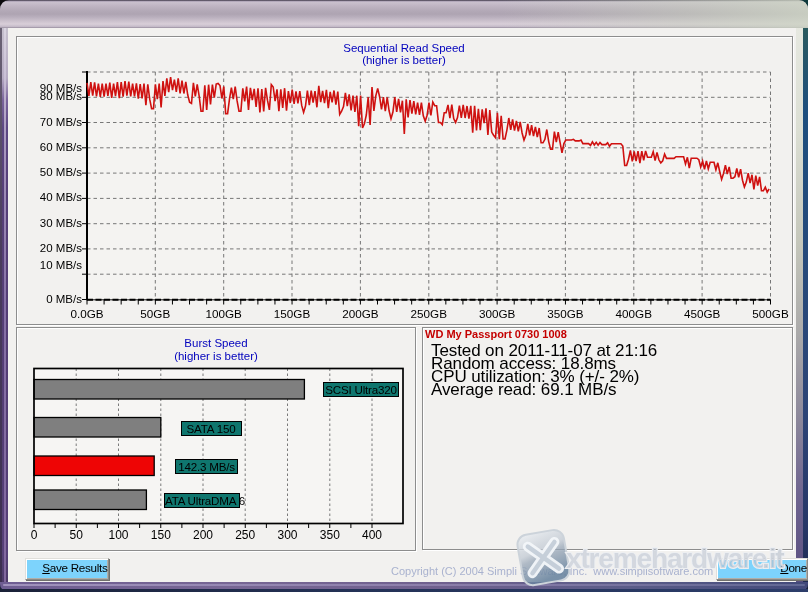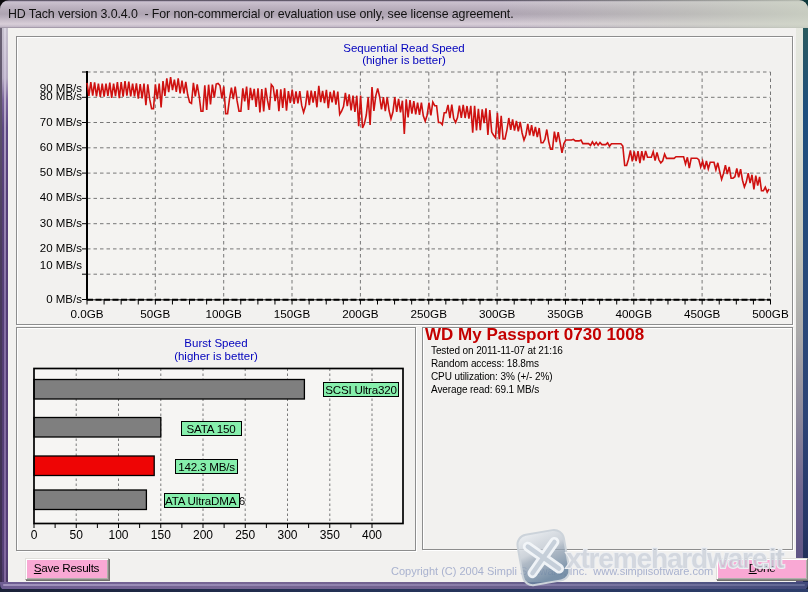--- a/index.html
+++ b/index.html
@@ -28,35 +28,34 @@
 .panel{border:1px solid #8d8d8d;box-shadow:1px 1px 0 #ffffff,inset 1px 1px 0 #ffffff;background:#f2f1ef}
 #mainpanel{left:16px;top:36px;width:777px;height:289px}
 #burstpanel{left:16px;top:327px;width:400px;height:224px}
 #infopanel{left:422px;top:327px;width:371px;height:223px}
 
 .t{position:absolute;font-size:12px;color:#000;white-space:nowrap}
 .blue{color:#0202bd;text-align:center;font-size:11.5px}
 .ylab{width:44px;text-align:right;font-size:11.5px}
 .xlab{width:60px;text-align:center;font-size:11.7px}
 .blab{width:30px;text-align:center;font-size:12px}
-.ybox{position:absolute;background:#86efac;border:1px solid #000;font-size:11.6px;letter-spacing:-0.2px;text-align:center;color:#000;white-space:nowrap}
+.ybox{position:absolute;background:#0f766e;border:1px solid #000;font-size:11.6px;letter-spacing:-0.2px;text-align:center;color:#000;white-space:nowrap}
 .info{font-size:11.8px;line-height:13.05px;color:#000;white-space:nowrap}
 
-.btn{position:absolute;background:#f9a8d4;;border:1px solid #8a8a86;border-top-color:#e0dfdb;border-left-color:#e0dfdb;
+.btn{position:absolute;background:#7dd3fc;;border:1px solid #8a8a86;border-top-color:#e0dfdb;border-left-color:#e0dfdb;
  box-shadow:inset 1px 1px 0 #ffffff,inset -1px -1px 0 #b0b0aa,1px 1px 0 #70706c;
- font-size:11.7px;letter-spacing:-0.3px;color:#000;text-align:center;white-space:nowrap}
+ font-size:11.7px;letter-spacing:-0.3px;color:#000;text-align:right;white-space:nowrap}
 .btn u{text-decoration:underline}
 #copyright{left:391px;top:565px;font-size:11px;color:#a9b2cf;white-space:nowrap}
 </style></head>
 <body>
 <div id="stage">
   <div class="abs" id="topbg"></div>
   <div class="abs" id="client"></div>
   <div class="abs" id="titlebar"></div>
-  <div class="abs t" id="titletext">HD Tach version 3.0.4.0&nbsp; - For non-commercial or evaluation use only, see license agreement.</div>
   <div class="abs" id="lborder"></div>
   <div class="abs" id="rborder"></div>
   <div class="abs" id="bborder"></div>
   <div class="abs" id="bstrip"></div>
   <div class="abs panel" id="mainpanel"></div>
   <div class="abs panel" id="burstpanel"></div>
   <div class="abs panel" id="infopanel"></div>
 
   <div class="t blue" style="left:254px;top:41.5px;width:300px;line-height:12.9px">Sequential Read Speed<br>(higher is better)</div>
   <div class="t blue" style="left:66px;top:337px;width:300px;line-height:13.2px">Burst Speed<br>(higher is better)</div>
@@ -201,22 +200,22 @@
     <line x1="329.75" y1="523.5" x2="329.75" y2="528.0" stroke="#000" stroke-width="1"></line>
     <line x1="350.88" y1="523.5" x2="350.88" y2="528.0" stroke="#000" stroke-width="1"></line>
     <line x1="372.00" y1="523.5" x2="372.00" y2="528.0" stroke="#000" stroke-width="1"></line>
   </svg>
 
   <div class="ybox" style="left:323px;top:381.5px;width:76px;height:15px;line-height:13.5px">SCSI Ultra320</div>
   <div class="ybox" style="left:180.5px;top:420.5px;width:61px;height:15px;line-height:13.5px">SATA 150</div>
   <div class="ybox" style="left:175px;top:458.5px;width:63px;height:15px;line-height:13.5px">142.3 MB/s</div>
   <div class="ybox" style="left:164px;top:492.5px;width:76px;height:15px;line-height:13.5px">ATA UltraDMA 6</div>
 
-  <div class="abs info" style="left:425px;top:327.5px;font-weight:bold;color:#c40000;font-size:17px">WD My Passport 0730 1008</div>
-  <div class="abs info" style="left:431px;top:343.5px;font-size:10px;letter-spacing:-0.1px">Tested on 2011-11-07 at 21:16<br>Random access: 18.8ms<br>CPU utilization: 3% (+/- 2%)<br>Average read: 69.1 MB/s</div>
+  <div class="abs info" style="left:425px;top:327.5px;font-weight:bold;color:#c40000;font-size:11px">WD My Passport 0730 1008</div>
+  <div class="abs info" style="left:431px;top:343.5px;font-size:17px;letter-spacing:-0.1px">Tested on 2011-11-07 at 21:16<br>Random access: 18.8ms<br>CPU utilization: 3% (+/- 2%)<br>Average read: 69.1 MB/s</div>
 
   <div class="btn" style="left:24.5px;top:558px;width:84px;height:22px;line-height:18px"><u>S</u>ave Results</div>
   <div class="btn" style="left:716px;top:558px;width:92px;height:22px;line-height:18px"><u>D</u>one</div>
 
   <div class="abs" id="copyright">Copyright (C) 2004 Simpli Software, Inc.&nbsp; www.simplisoftware.com</div>
 
   <svg class="abs" style="left:500px;top:520px" width="308" height="72" viewBox="0 0 308 72">
   <defs>
     <linearGradient id="tile" x1="0" y1="0" x2="0.25" y2="1">
       <stop offset="0" stop-color="#eef1f4" stop-opacity="0.9"></stop>

